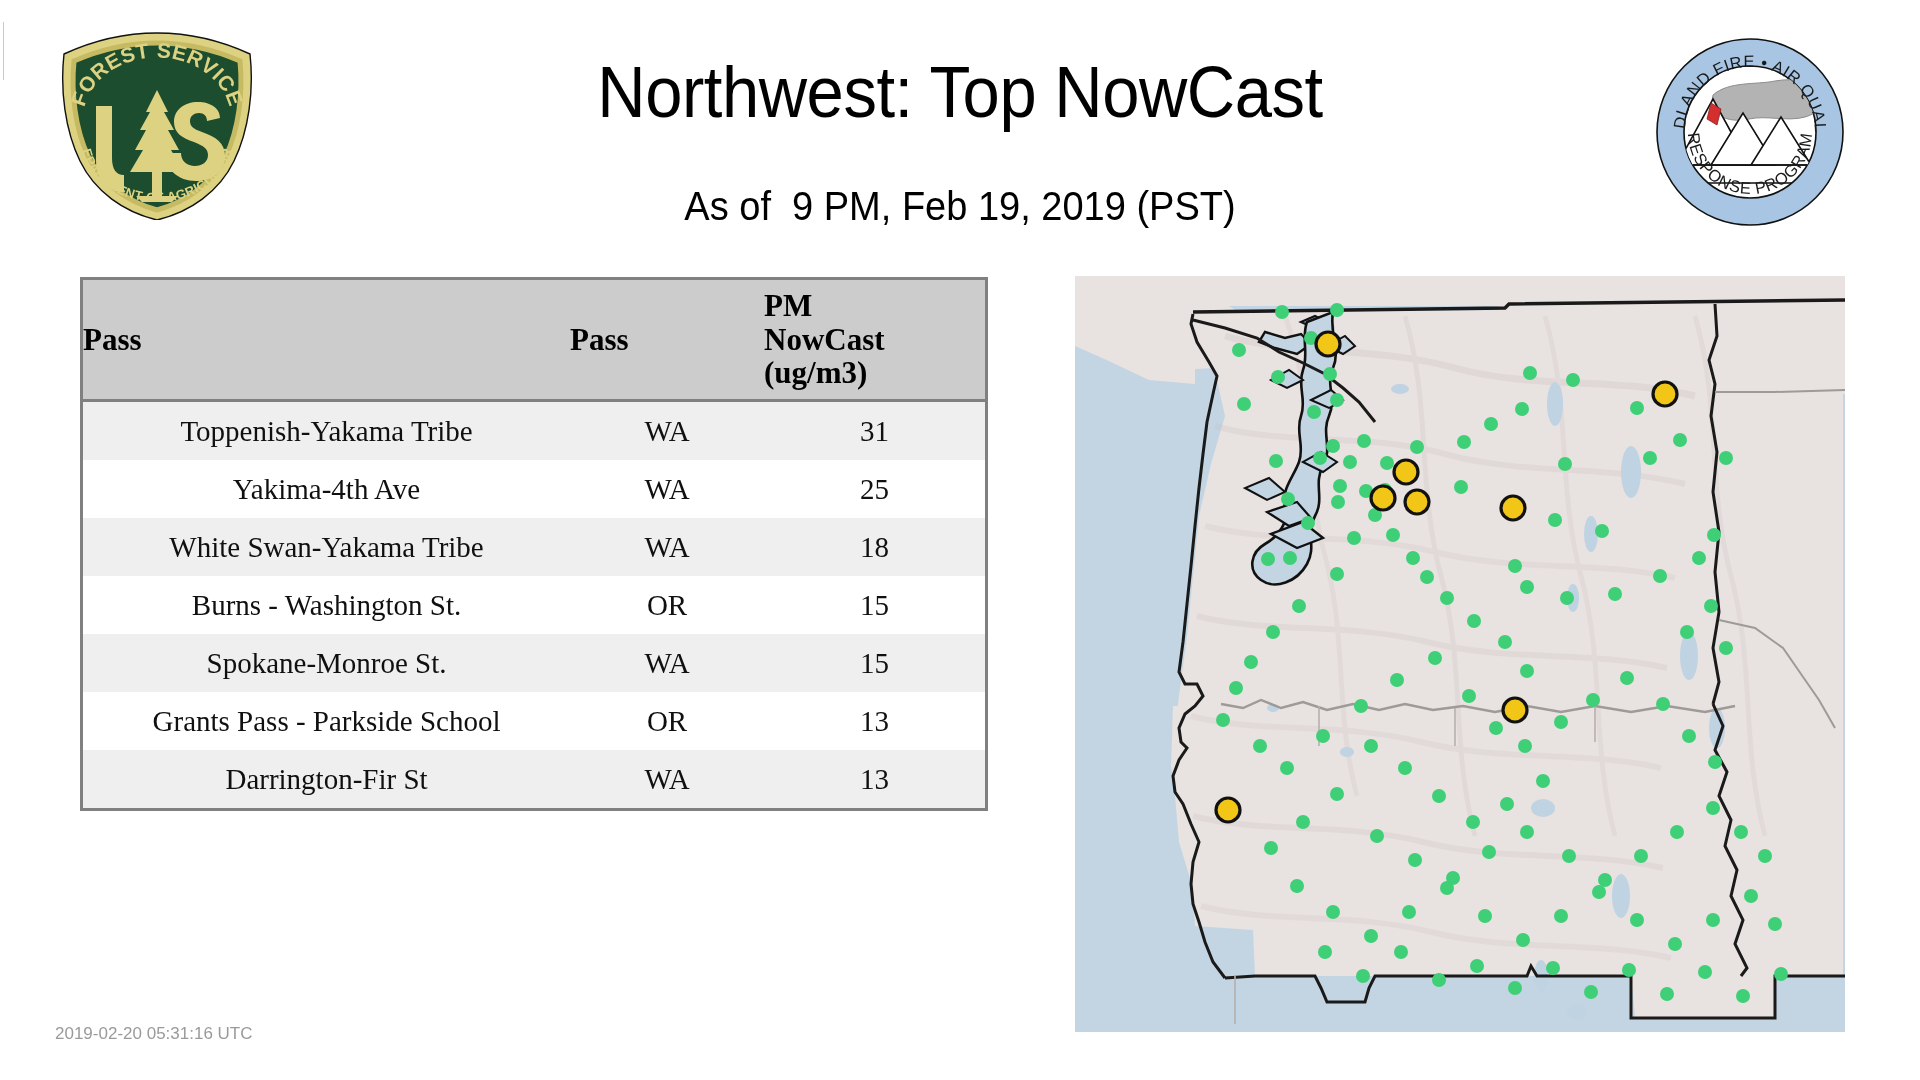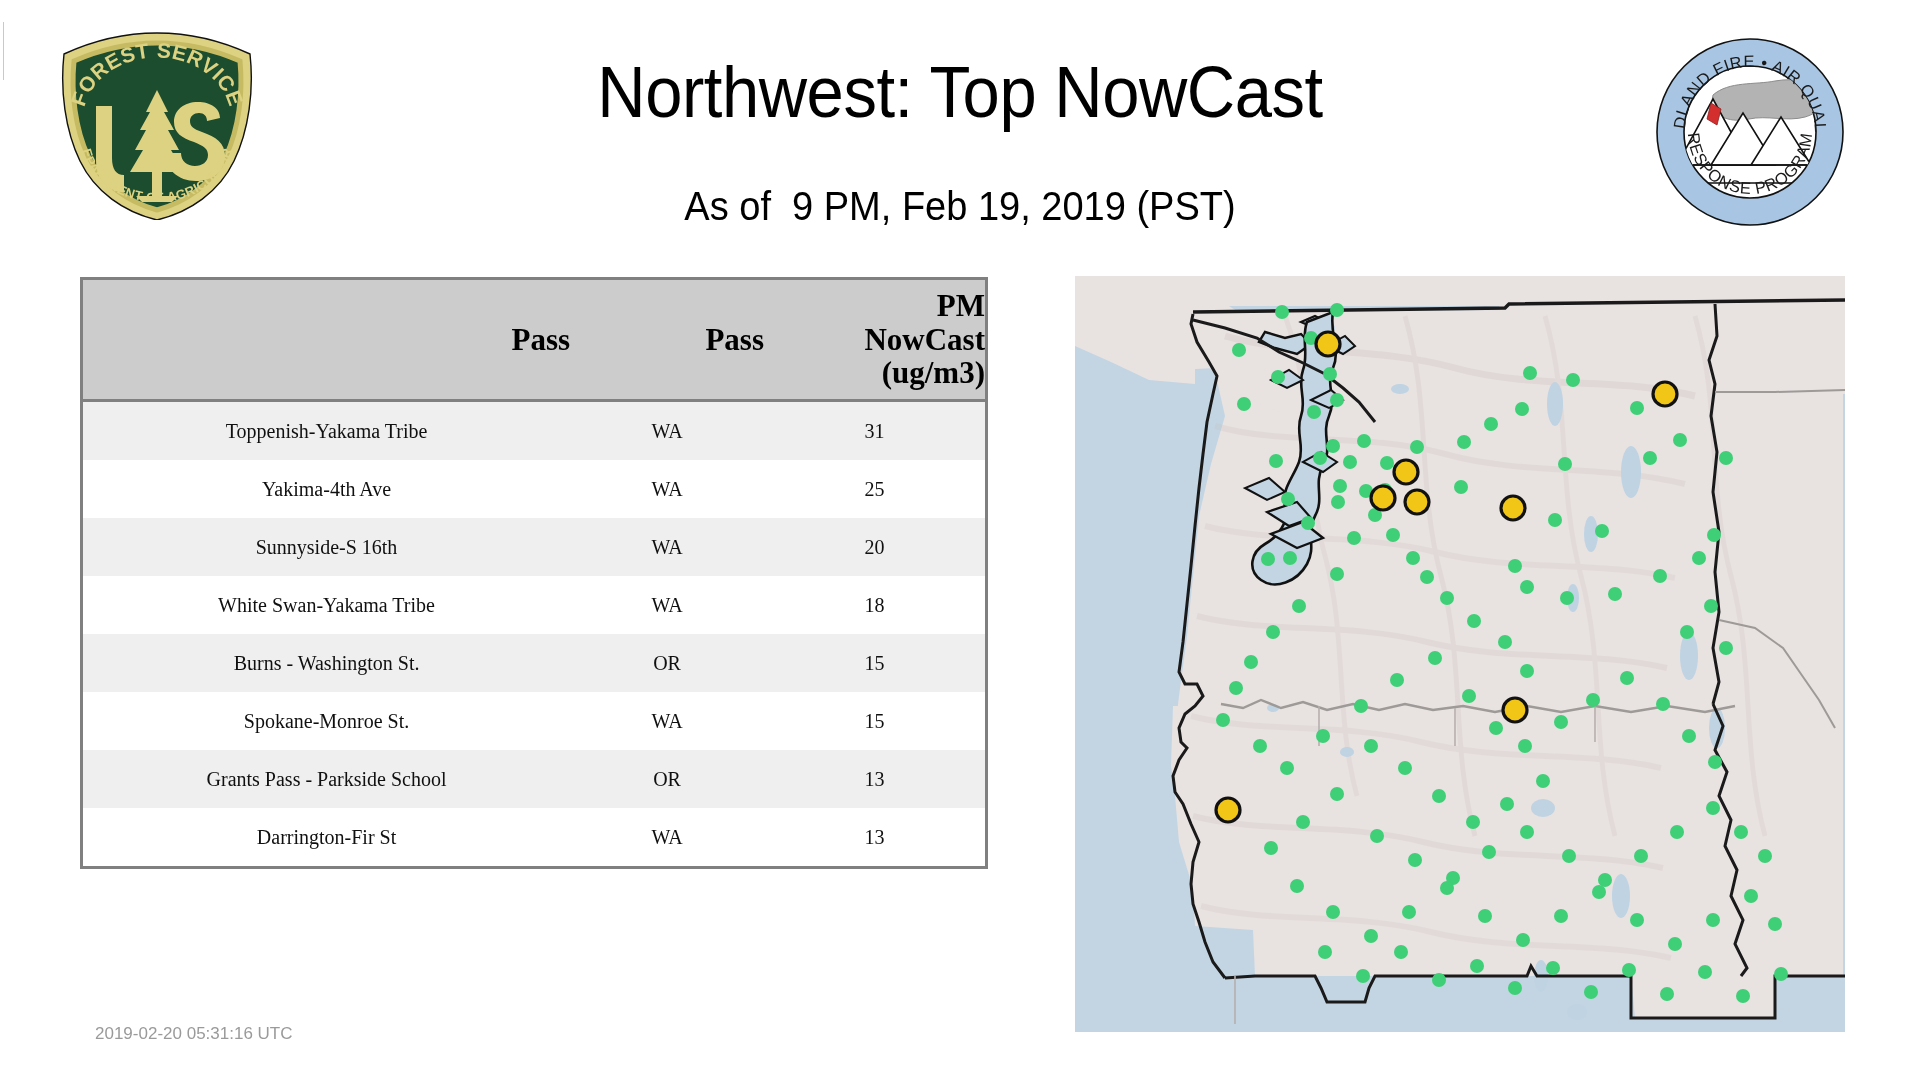--- a/index.html
+++ b/index.html
@@ -85,49 +85,48 @@
     font-family: "Liberation Serif", "DejaVu Serif", serif;
   }
   table.nowcast thead th {
     background: #cccccc;
     font-weight: bold;
     font-size: 31px;
     color: #000000;
     padding: 0;
     height: 119px;
     vertical-align: middle;
-    text-align: right;
+    text-align: left;
     border-bottom: 3px solid #808080;
     line-height: 1.08;
   }
   th.col-site { width: 54%; }
   th.col-state { width: 21.5%; }
   th.col-pm   { width: 24.5%; }
 
   table.nowcast tbody td {
-    font-size: 20px;
+    font-size: 29px;
     color: #101010;
     height: 58px;
     padding: 0;
     text-align: center;
     vertical-align: middle;
     border: none;
   }
   table.nowcast tbody tr:nth-child(odd) td { background: #efefef; }
   table.nowcast tbody tr:nth-child(even) td { background: #ffffff; }
 
   
   #footer-timestamp {
     position: absolute;
     left: 55px;
     top: 1024px;
     font-size: 17px;
     color: #9a9a9a;
     font-family: "Liberation Sans", sans-serif;
-    margin-left: 40px;
   }
 
   
   #map-panel {
     position: absolute;
     left: 1075px;
     top: 276px;
     width: 770px;
     height: 756px;
     overflow: hidden;
@@ -237,25 +236,20 @@
     <tbody>
       <tr>
         <td>Toppenish-Yakama Tribe</td>
         <td>WA</td>
         <td>31</td>
       </tr>
       <tr>
         <td>Yakima-4th Ave</td>
         <td>WA</td>
         <td>25</td>
-      </tr>
-      <tr>
-        <td>Sunnyside-S 16th</td>
-        <td>WA</td>
-        <td>20</td>
       </tr>
       <tr>
         <td>White Swan-Yakama Tribe</td>
         <td>WA</td>
         <td>18</td>
       </tr>
       <tr>
         <td>Burns - Washington St.</td>
         <td>OR</td>
         <td>15</td>

